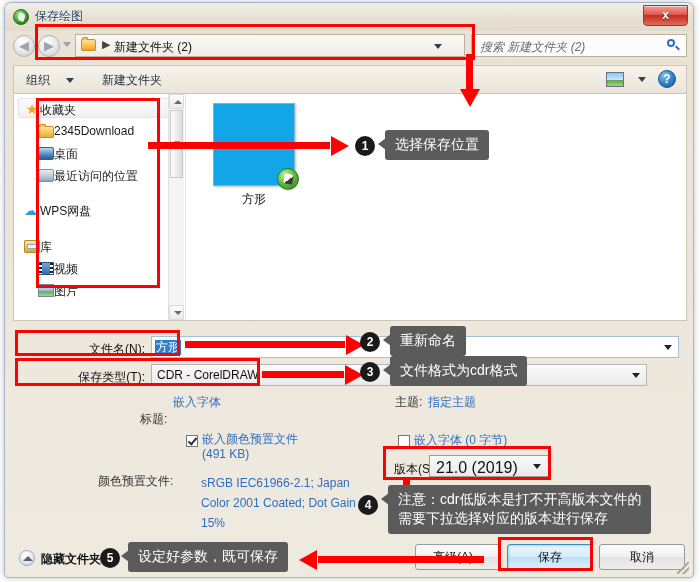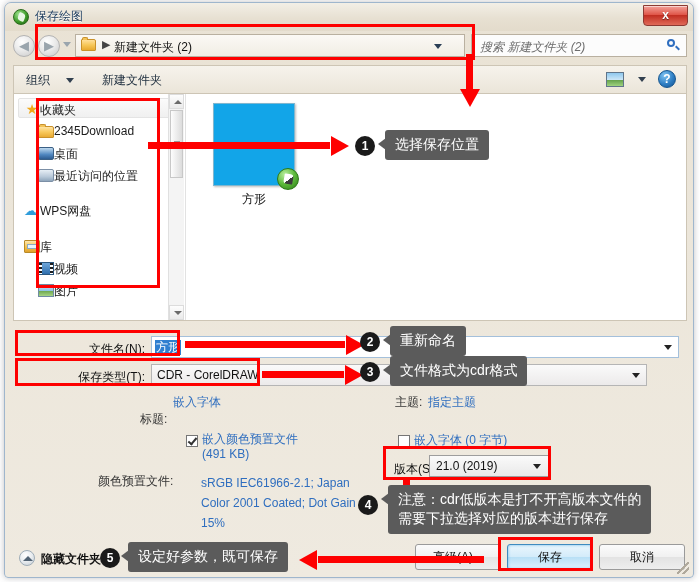--- a/index.html
+++ b/index.html
@@ -643,21 +643,21 @@
     left: 424px; top: 452px;
     width: 120px; height: 22px;
     background: linear-gradient(to bottom, #fafafa, #e9e9e9);
     border: 1px solid #9d9d9d;
     box-sizing: border-box;
     cursor: pointer;
   }
   #select-version .val {
     position: absolute;
     left: 6px; top: 3px;
-    font-size: 12px;
+    font-size: 16px;
     color: #111;
   }
   #select-version .caret-box {
     position: absolute;
     right: 7px; top: 8px;
     width: 0; height: 0;
     border-left: 4px solid transparent;
     border-right: 4px solid transparent;
     border-top: 5px solid #222;
   }

